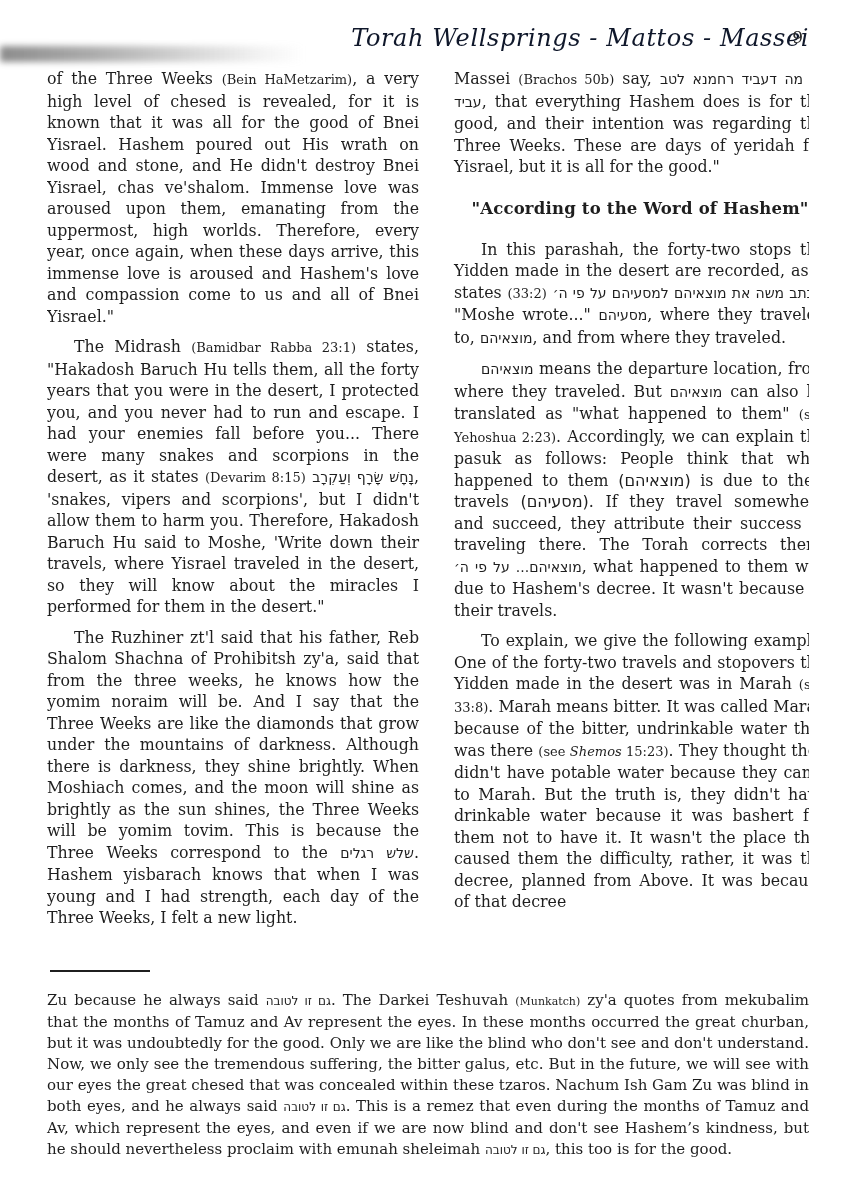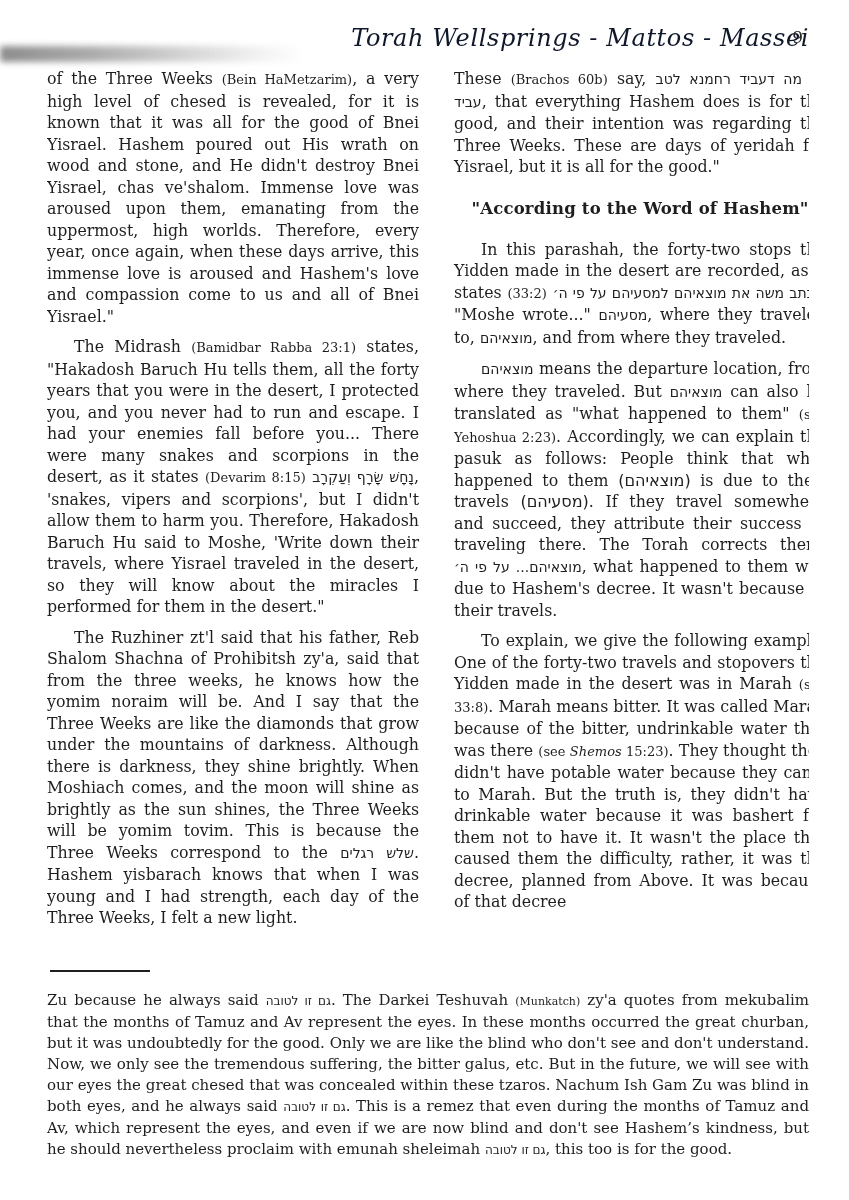--- a/index.html
+++ b/index.html
@@ -83,21 +83,21 @@
     <span class="hdr-num">9</span>
   </header>
 
   <main class="columns">
     <section class="col">
         <p><span class="seg-n">of the Three Weeks </span><span class="seg-p">(Bein HaMetzarim)</span><span class="seg-n">, a very high level of chesed is revealed, for it is known that it was all for the good of Bnei Yisrael. Hashem poured out His wrath on wood and stone, and He didn't destroy Bnei Yisrael, chas ve'shalom. Immense love was aroused upon them, emanating from the uppermost, high worlds. Therefore, every year, once again, when these days arrive, this immense love is aroused and Hashem's love and compassion come to us and all of Bnei Yisrael."</span></p>
         <p class="indent"><span class="seg-n">The Midrash </span><span class="seg-p">(Bamidbar Rabba 23:1)</span><span class="seg-n"> states, "Hakadosh Baruch Hu tells them, all the forty years that you were in the desert, I protected you, and you never had to run and escape. I had your enemies fall before you... There were many snakes and scorpions in the desert, as it states </span><span class="seg-p">(Devarim 8:15)</span><span class="seg-n"> </span><span class="seg-h">נָחָשׁ שָׂרָף וְעַקְרָב</span><span class="seg-n">, 'snakes, vipers and scorpions', but I didn't allow them to harm you. Therefore, Hakadosh Baruch Hu said to Moshe, 'Write down their travels, where Yisrael traveled in the desert, so they will know about the miracles I performed for them in the desert."</span></p>
         <p class="indent"><span class="seg-n">The Ruzhiner zt'l said that his father, Reb Shalom Shachna of Prohibitsh zy'a, said that from the three weeks, he knows how the </span><span class="seg-i">yomim noraim</span><span class="seg-n"> will be. And I say that the Three Weeks are like the diamonds that grow under the mountains of darkness. Although there is darkness, they shine brightly. When Moshiach comes, and the moon will shine as brightly as the sun shines, the Three Weeks will be yomim tovim. This is because the Three Weeks correspond to the </span><span class="seg-h">שלש רגלים</span><span class="seg-n">. Hashem yisbarach knows that when I was young and I had strength, each day of the Three Weeks, I felt a new light.</span></p>
       </section>
     <section class="col">
-        <p><span class="seg-n">These </span><span class="seg-p">(Brachos 60b)</span><span class="seg-n"> say, </span><span class="seg-h">כל מה דעביד רחמנא לטב עביד</span><span class="seg-n">, that everything Hashem does is for the good, and their intention was regarding the Three Weeks. These are days of yeridah for Yisrael, but it is all for the good."</span></p>
+        <p><span class="seg-n">Massei </span><span class="seg-p">(Brachos 50b)</span><span class="seg-n"> say, </span><span class="seg-h">כל מה דעביד רחמנא לטב עביד</span><span class="seg-n">, that everything Hashem does is for the good, and their intention was regarding the Three Weeks. These are days of yeridah for Yisrael, but it is all for the good."</span></p>
         <h2>"According to the Word of Hashem"</h2>
         <p class="indent"><span class="seg-n">In this parashah, the forty-two stops the Yidden made in the desert are recorded, as it states </span><span class="seg-p">(33:2)</span><span class="seg-n"> </span><span class="seg-h">ויכתב משה את מוצאיהם למסעיהם על פי ה׳</span><span class="seg-n">, "Moshe wrote..." </span><span class="seg-h">מסעיהם</span><span class="seg-n">, where they traveled to, </span><span class="seg-h">מוצאיהם</span><span class="seg-n">, and from where they traveled.</span></p>
         <p class="indent"><span class="seg-h">מוצאיהם</span><span class="seg-n"> means the departure location, from where they traveled. But </span><span class="seg-h">מוצאיהם</span><span class="seg-n"> can also be translated as "what happened to them" </span><span class="seg-p">(see Yehoshua 2:23)</span><span class="seg-n">. Accordingly, we can explain the pasuk as follows: People think that what happened to them </span><span class="seg-hs">(מוצאיהם)</span><span class="seg-n"> is due to their travels </span><span class="seg-hs">(מסעיהם)</span><span class="seg-n">. If they travel somewhere and succeed, they attribute their success to traveling there. The Torah corrects them. </span><span class="seg-h">מוצאיהם... על פי ה׳</span><span class="seg-n">, what happened to them was due to Hashem's decree. It wasn't because of their travels.</span></p>
         <p class="indent"><span class="seg-n">To explain, we give the following example. One of the forty-two travels and stopovers the Yidden made in the desert was in Marah </span><span class="seg-p">(see 33:8)</span><span class="seg-n">. Marah means bitter. It was called Marah because of the bitter, undrinkable water that was there </span><span class="seg-p">(see </span><span class="seg-pi">Shemos</span><span class="seg-p"> 15:23)</span><span class="seg-n">. They thought they didn't have potable water because they came to Marah. But the truth is, they didn't have drinkable water because it was bashert for them not to have it. It wasn't </span><span class="seg-i">the place</span><span class="seg-n"> that caused them the difficulty, rather, it was the decree, planned from Above. It was because of that decree</span></p>
       </section>
   </main>
 
   <div class="fn-sep"></div>
 
   <section class="footnote">

